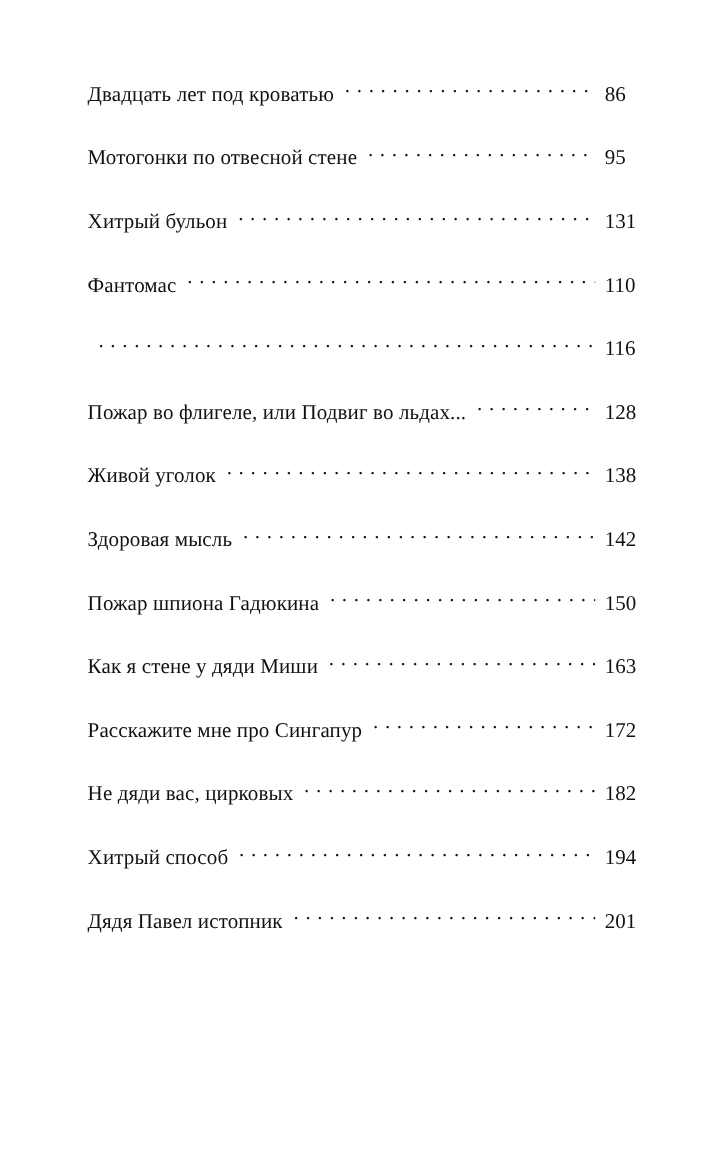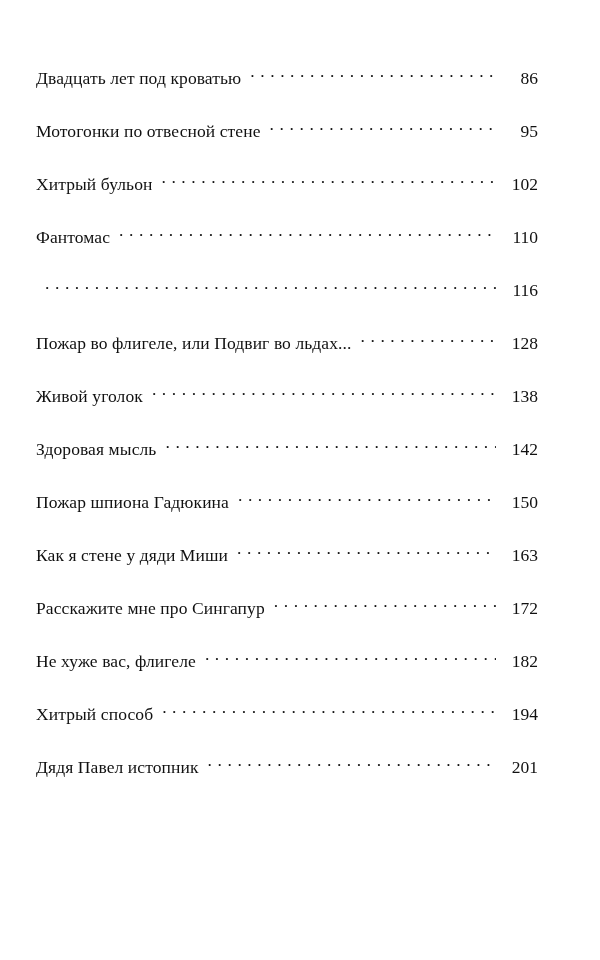--- a/index.html
+++ b/index.html
@@ -11,21 +11,21 @@
     width: 600px;
     height: 960px;
     font-family: "Liberation Serif", "DejaVu Serif", serif;
     color: #111111;
     overflow: hidden;
   }
   .page {
     width: 600px;
     height: 960px;
     box-sizing: border-box;
-    padding: 68px 62px 0 36px;
+    padding: 68px 62px 0 73px;
     position: relative;
   }
   .toc {
     width: 100%;
   }
   .toc-entry {
     display: flex;
     align-items: baseline;
     width: 100%;
     height: 53px;
@@ -49,21 +49,21 @@
     left: 0;
     bottom: 0.12em;
     font-size: 17.5px;
     letter-spacing: 0.6px;
     white-space: nowrap;
     color: #111111;
   }
   .toc-page {
     flex: 0 0 auto;
     width: 34px;
-    text-align: right;
+    text-align: left;
     font-size: 17.5px;
     white-space: nowrap;
   }
 </style>
 </head>
 <body>
 
 <div class="page">
   <div class="toc">
 
@@ -75,21 +75,21 @@
 
     <div class="toc-entry">
       <span class="toc-title">Мотогонки по отвесной стене</span>
       <span class="toc-leader"></span>
       <span class="toc-page">95</span>
     </div>
 
     <div class="toc-entry">
       <span class="toc-title">Хитрый бульон</span>
       <span class="toc-leader"></span>
-      <span class="toc-page">102</span>
+      <span class="toc-page">131</span>
     </div>
 
     <div class="toc-entry">
       <span class="toc-title">Фантомас</span>
       <span class="toc-leader"></span>
       <span class="toc-page">110</span>
     </div>
 
     <div class="toc-entry">
       <span class="toc-leader"></span>
@@ -126,21 +126,21 @@
       <span class="toc-page">163</span>
     </div>
 
     <div class="toc-entry">
       <span class="toc-title">Расскажите мне про Сингапур</span>
       <span class="toc-leader"></span>
       <span class="toc-page">172</span>
     </div>
 
     <div class="toc-entry">
-      <span class="toc-title">Не хуже вас, флигеле</span>
+      <span class="toc-title">Не дяди вас, цирковых</span>
       <span class="toc-leader"></span>
       <span class="toc-page">182</span>
     </div>
 
     <div class="toc-entry">
       <span class="toc-title">Хитрый способ</span>
       <span class="toc-leader"></span>
       <span class="toc-page">194</span>
     </div>
 

